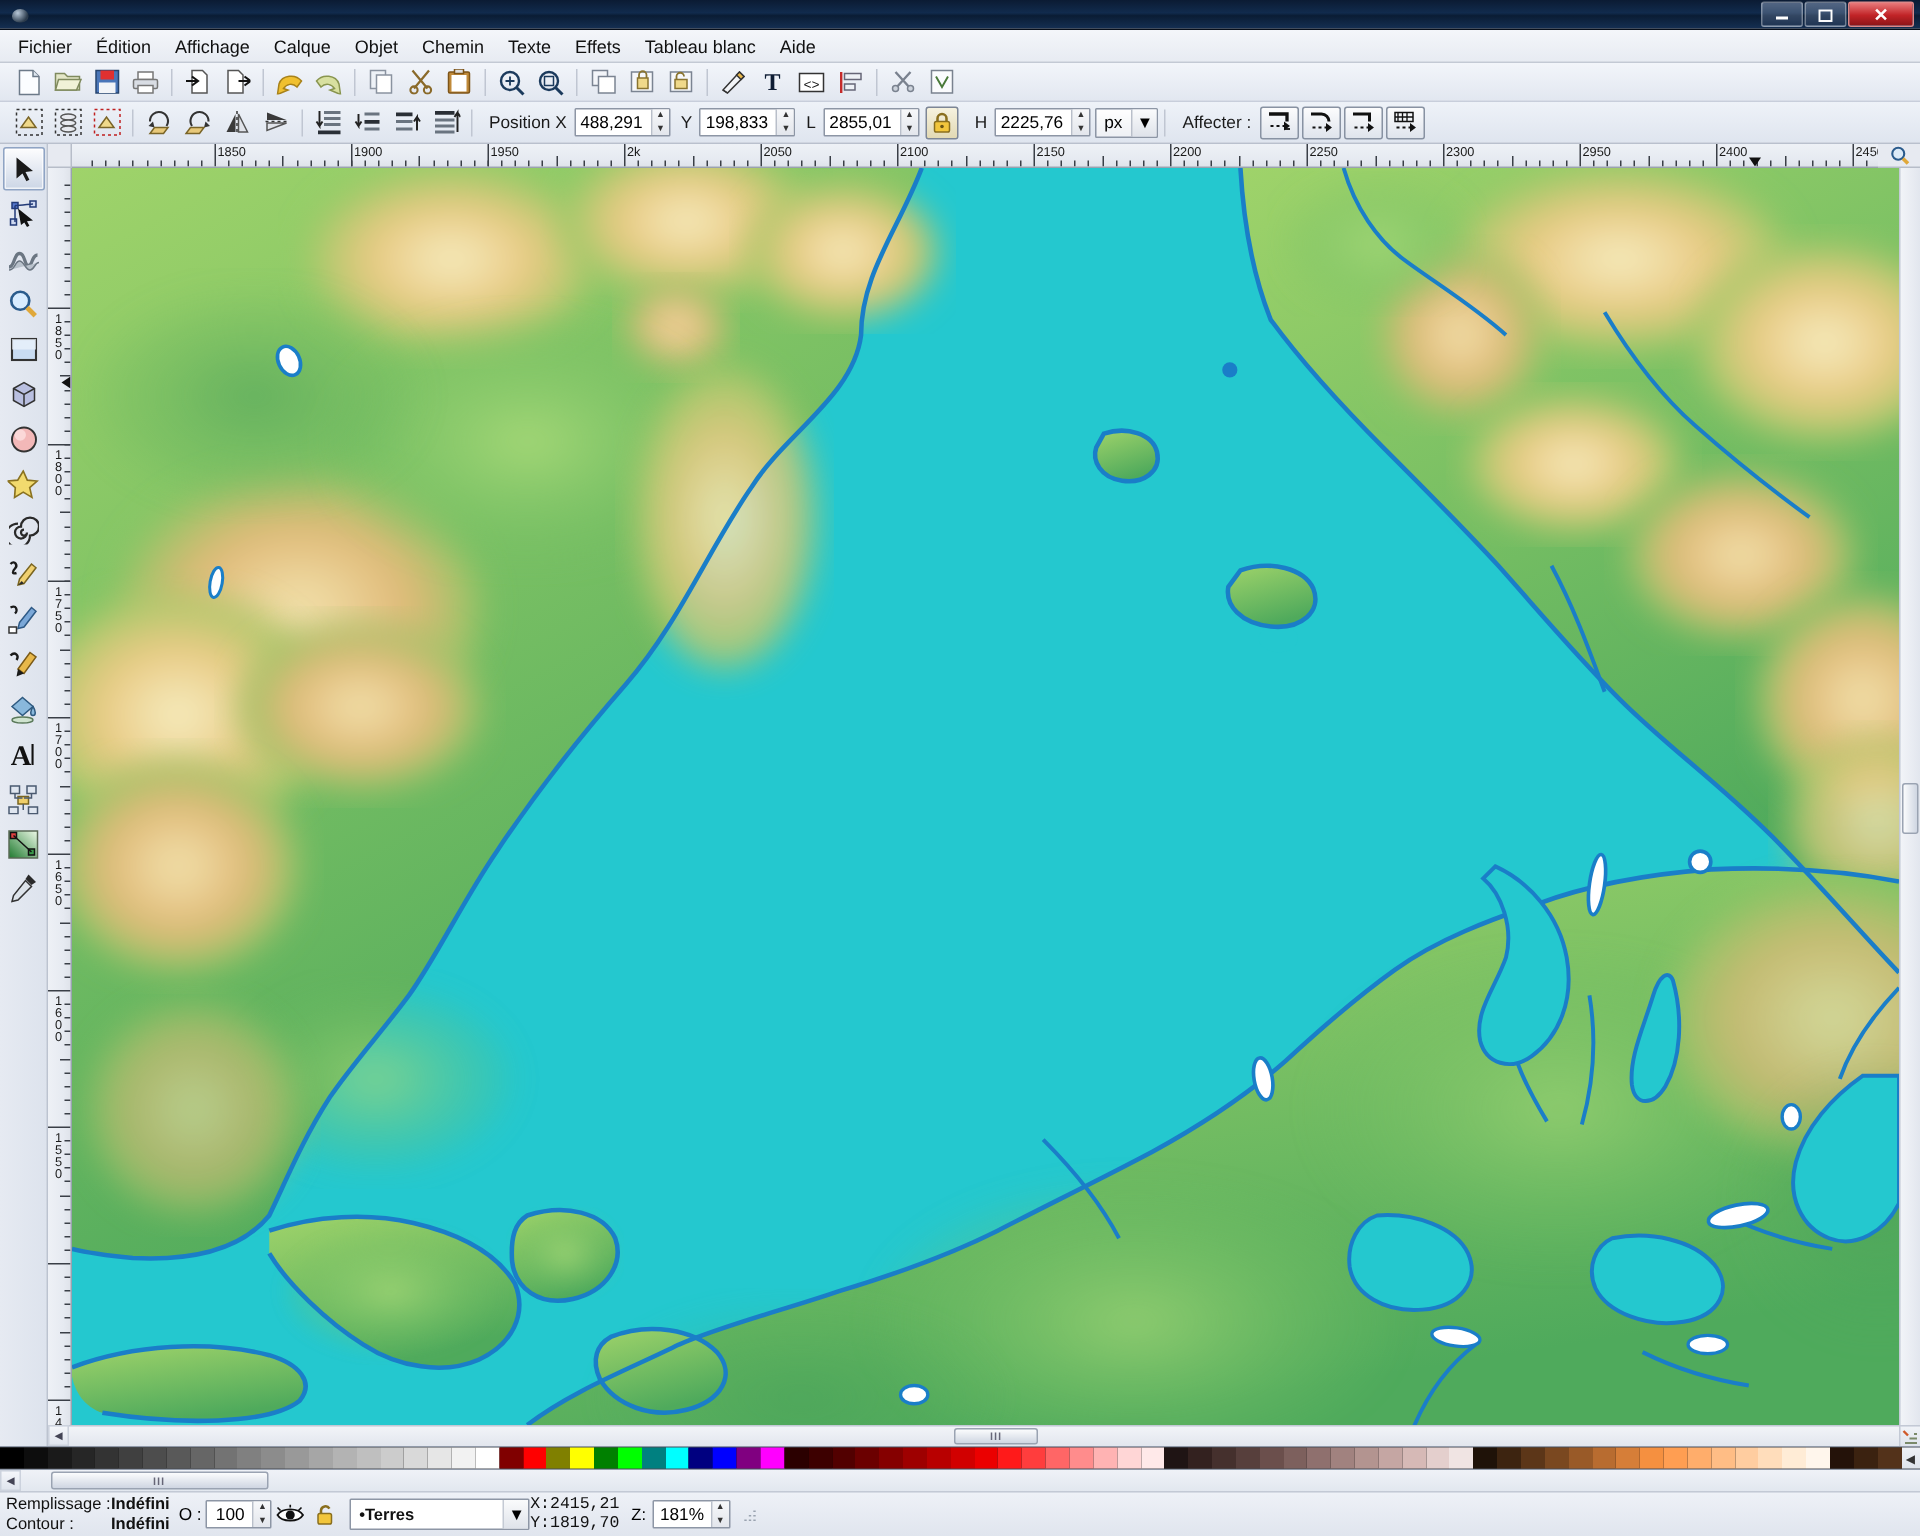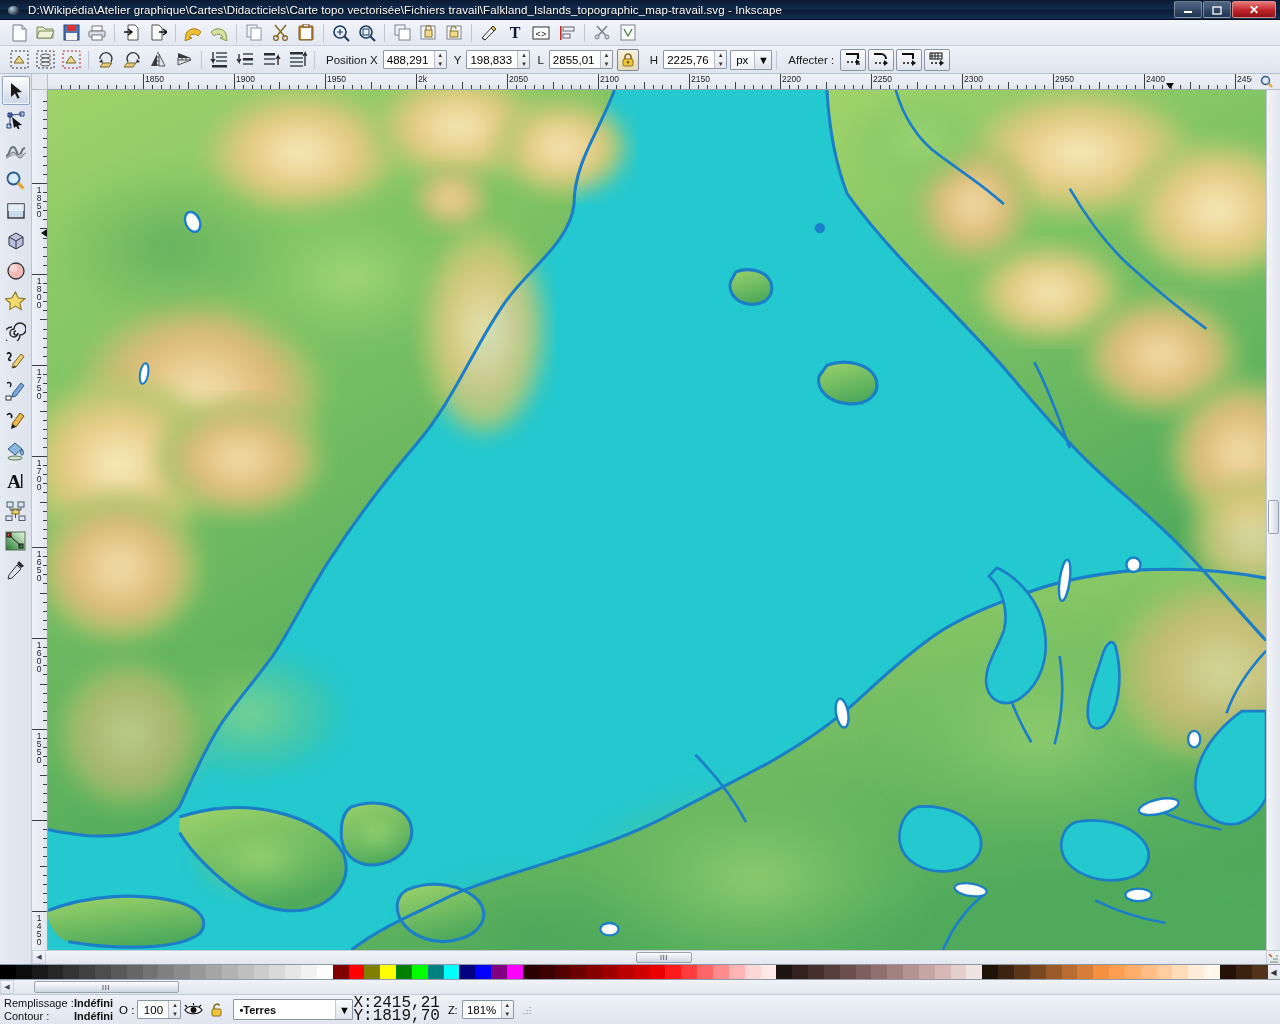--- a/index.html
+++ b/index.html
@@ -280,50 +280,61 @@
   }
   .layersel .lv { flex:1; font-size: 11px; font-weight:bold; padding-left: 5px; color:#111; }
   .layersel .arrow {
     width: 17px; height: 19px; border-left: 1px solid #c4cad4;
     display:flex;align-items:center;justify-content:center;
     background: linear-gradient(to bottom,#fafbfc,#dfe3ea);
   }
   .statusmsg { flex: 1; padding-left: 10px; font-size: 12px; color: #111; white-space: nowrap; overflow: hidden; }
   .statusmsg b { font-weight: bold; }
   .coords {
-    font-family: "Liberation Mono", monospace; font-size: 16px;
+    font-family: "Liberation Mono", monospace; font-size: 11px;
     line-height: 13px; color: #111; margin-right: 8px; white-space: nowrap;
   }
   .zoomwrap { display:flex; align-items:center; margin-right: 6px; }
   .zoomwrap .zl { font-size: 11px; margin-right: 4px; }
   .grip { width: 12px; height: 12px; margin-right:2px; position: relative; }
 </style>
 </head>
 <body>
 
 <div id="app">
 
   <div class="titlebar">
     <div class="appicon"></div>
-    <div class="title">D:\Wikipédia\Atelier graphique\Cartes\Didacticiels\Carte topo vectorisée\Fichiers travail\Falkland_Islands_topographic_map-travail.svg - Inkscape</div>
     <div class="wbtns">
       <div class="wbtn">
         <svg width="12" height="10" viewBox="0 0 12 10">
             <rect x="2" y="6" width="8" height="2" fill="#fff"></rect>
           </svg>
       </div>
       <div class="wbtn">
         <svg width="12" height="10" viewBox="0 0 12 10">
             <rect x="2" y="2" width="8" height="7" fill="none" stroke="#fff" stroke-width="1.3"></rect>
           </svg>
       </div>
       <div class="wbtn close">✕</div>
     </div>
   </div>
 
+  <div class="menubar">
+    <div class="menu-item">Fichier</div>
+    <div class="menu-item">Édition</div>
+    <div class="menu-item">Affichage</div>
+    <div class="menu-item">Calque</div>
+    <div class="menu-item">Objet</div>
+    <div class="menu-item">Chemin</div>
+    <div class="menu-item">Texte</div>
+    <div class="menu-item">Effets</div>
+    <div class="menu-item">Tableau blanc</div>
+    <div class="menu-item">Aide</div>
+  </div>
 
   <div class="cmdbar">
     <div class="tbtn">
       <svg width="17" height="18" viewBox="0 0 17 18">
           <path d="M2 1h9l4 4v12H2z" fill="#fbfdff" stroke="#6c7a89"></path>
           <path d="M11 1v4h4" fill="#dfe8f0" stroke="#6c7a89"></path>
         </svg>
     </div>
     <div class="tbtn">
       <svg width="19" height="17" viewBox="0 0 19 17">

